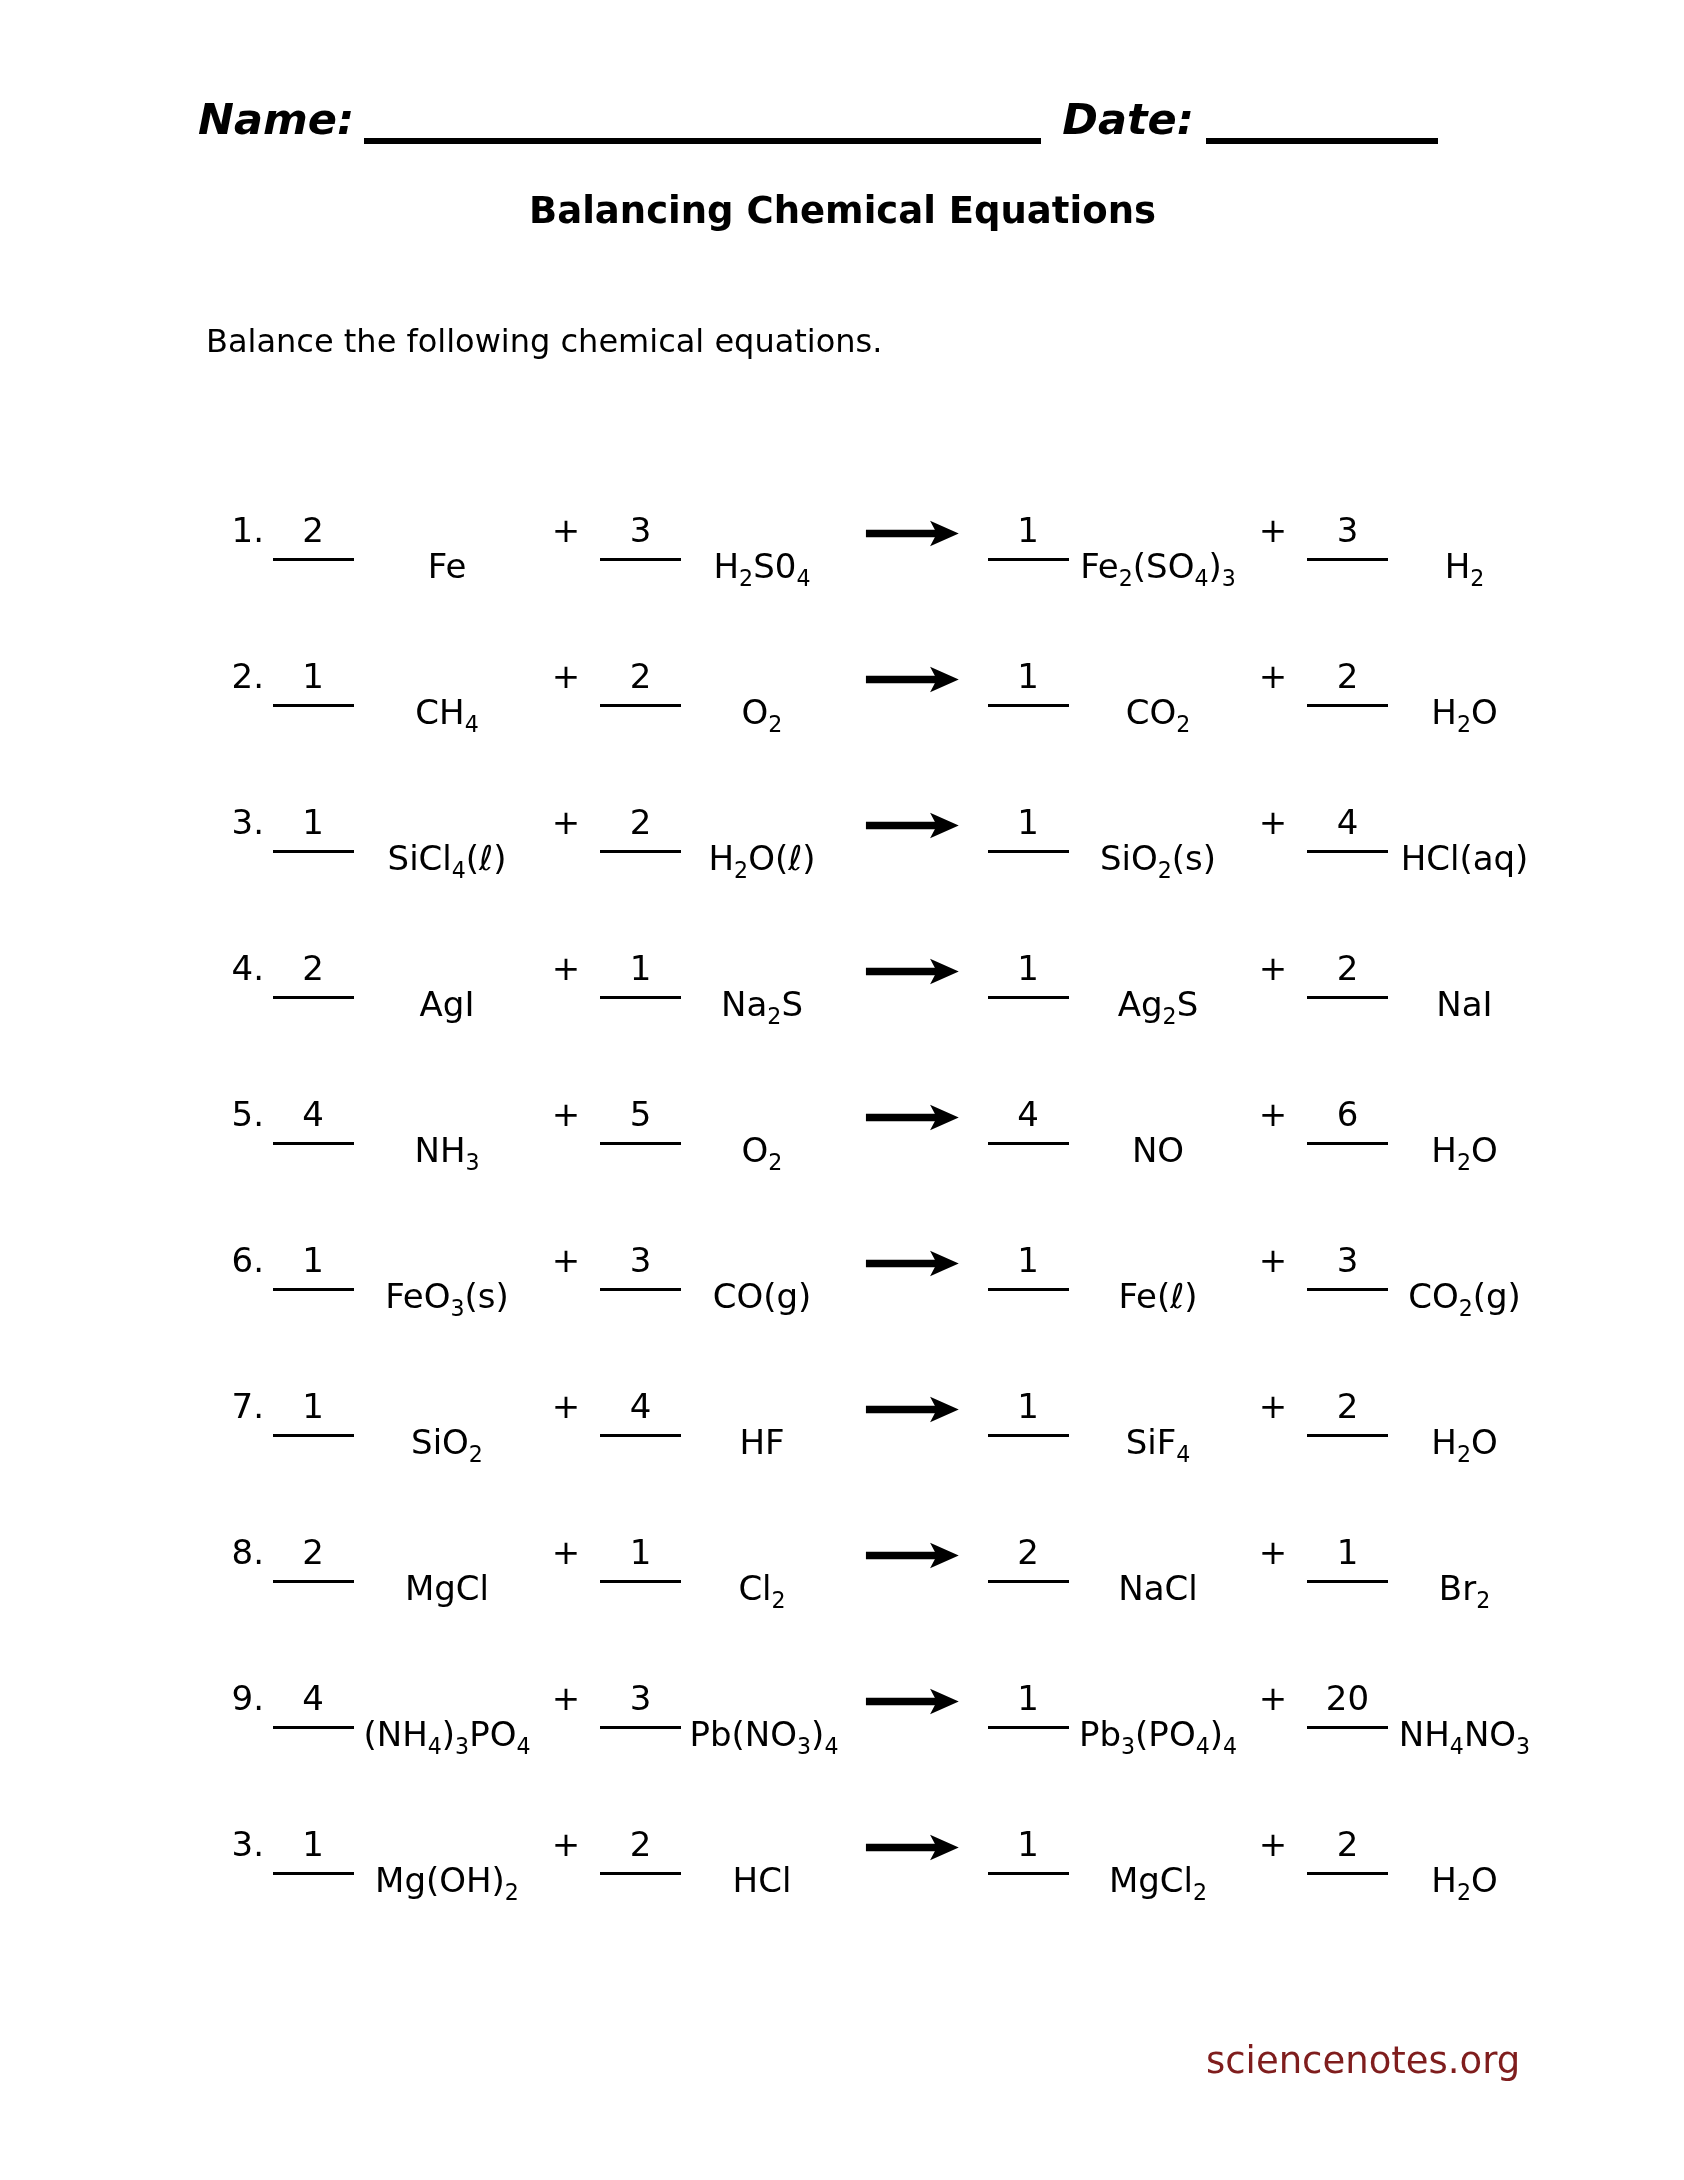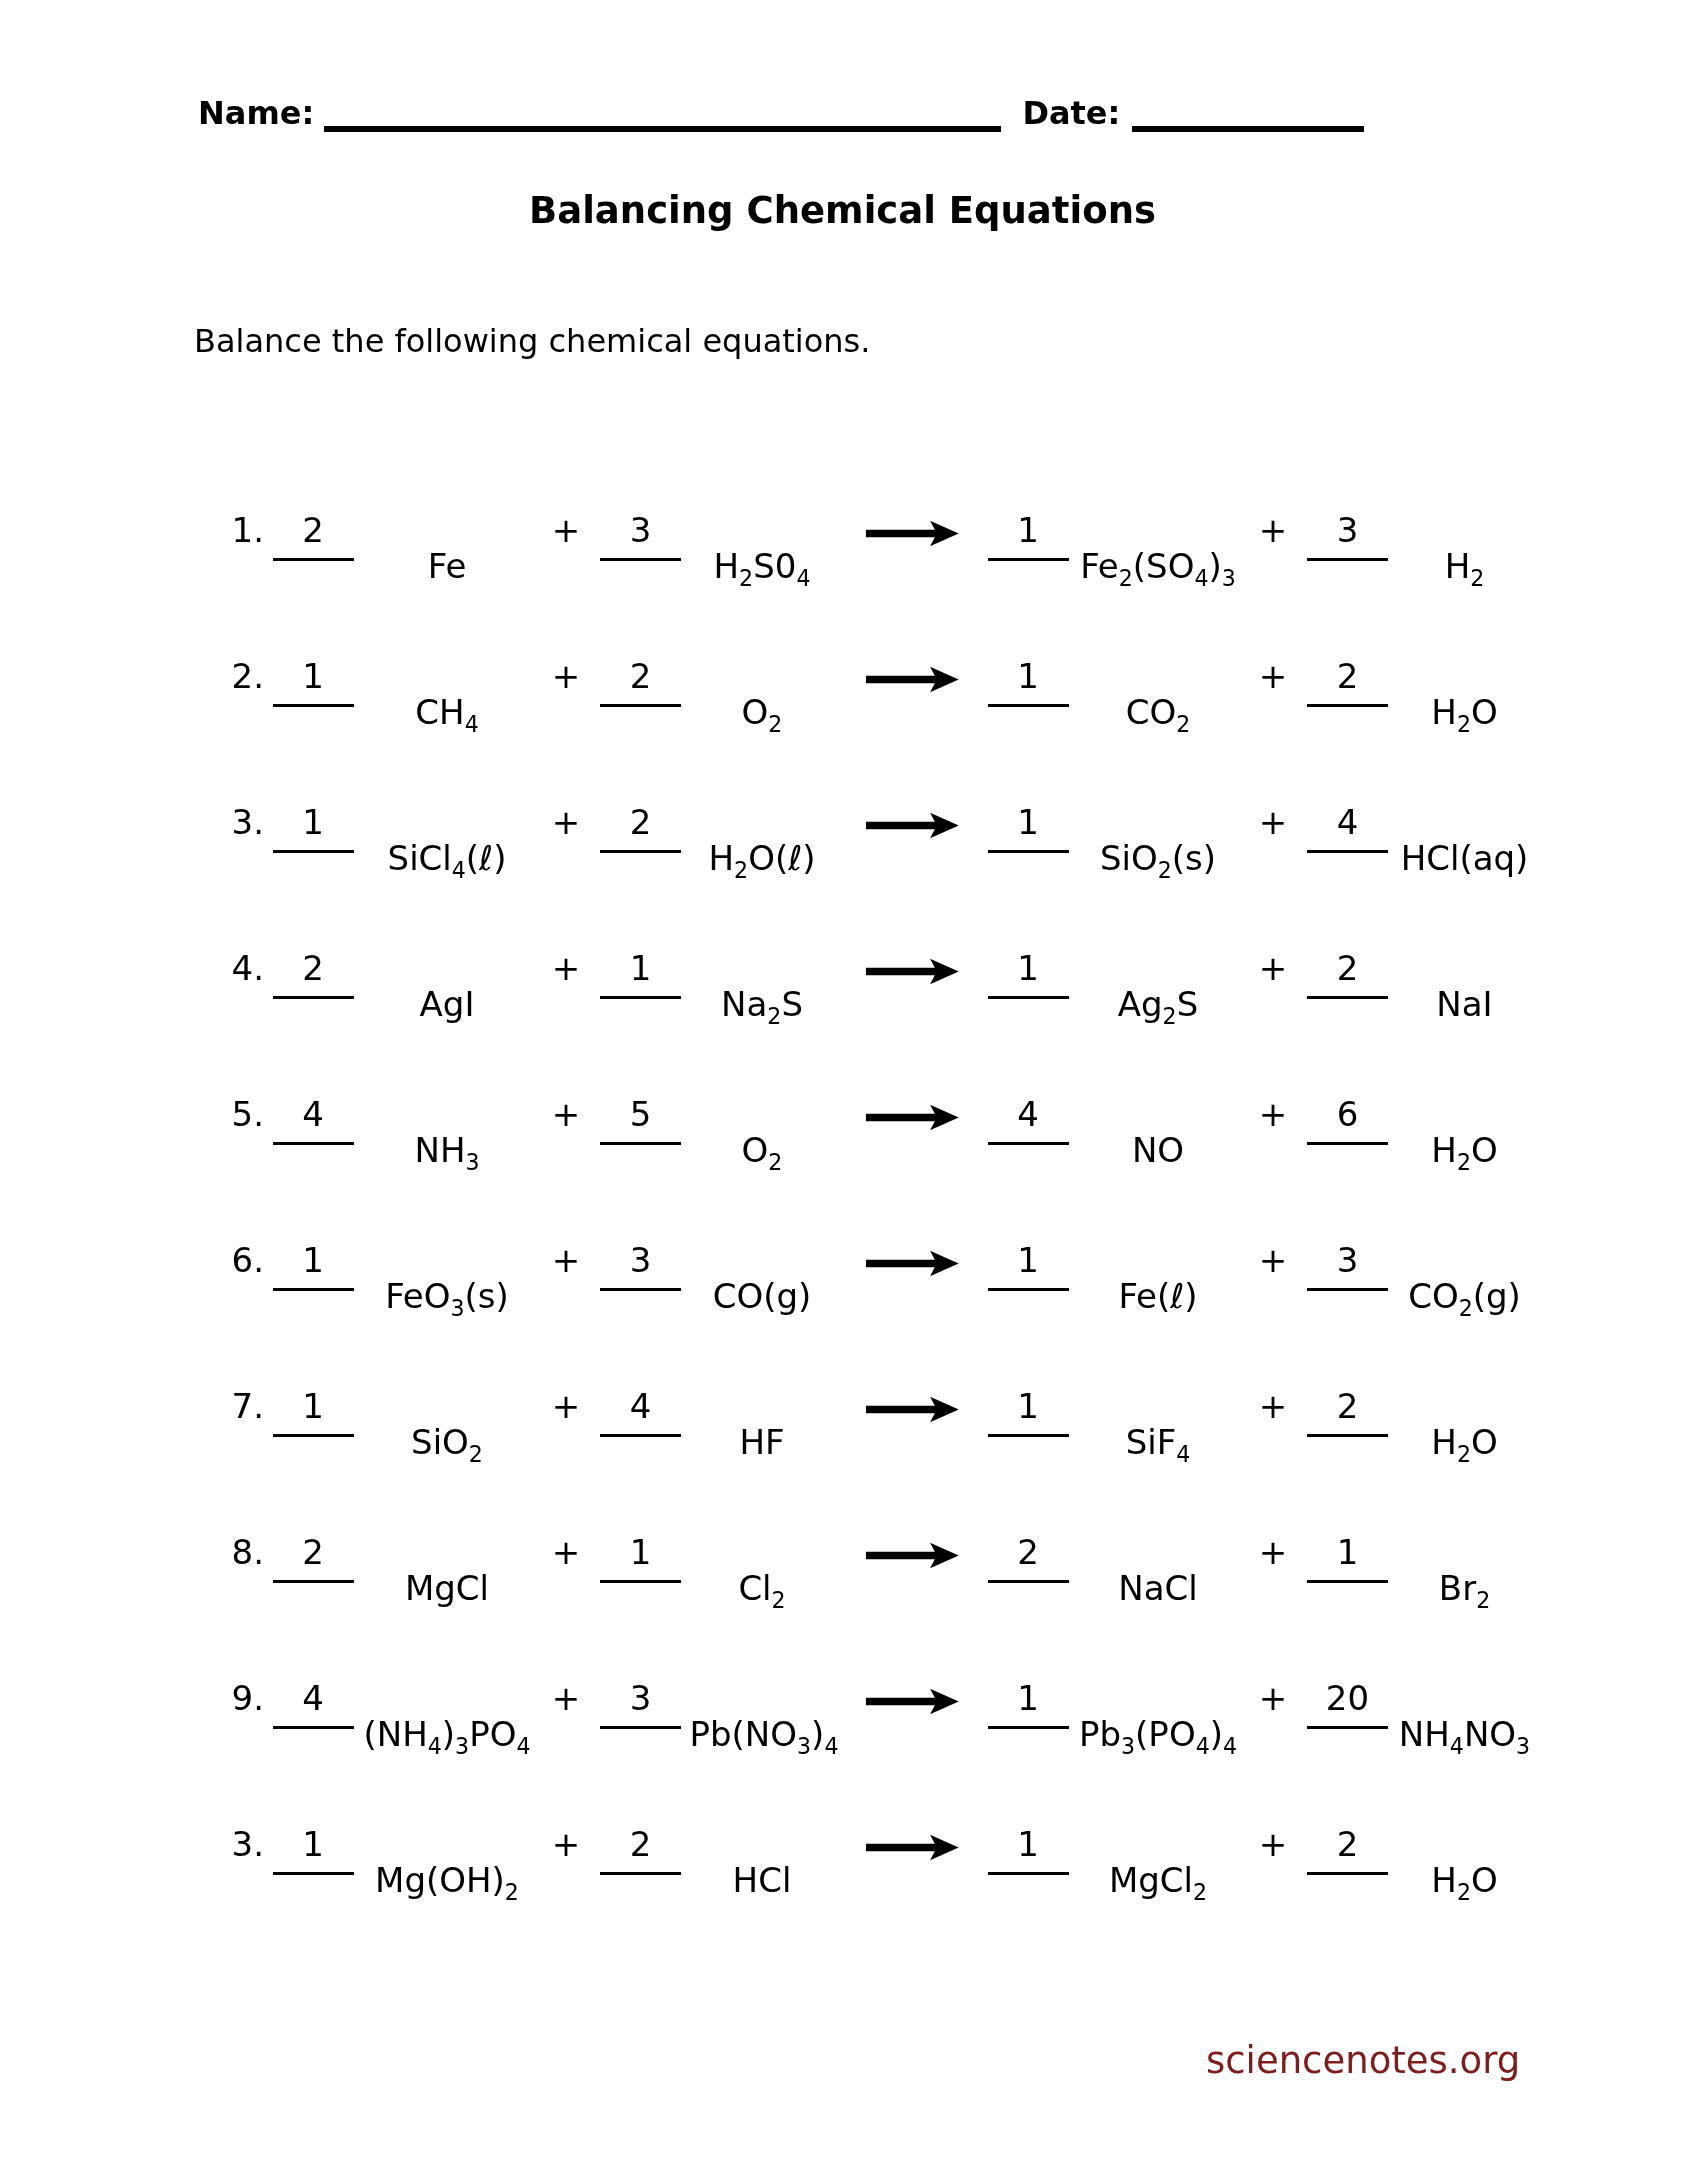--- a/index.html
+++ b/index.html
@@ -20,22 +20,23 @@
   .name-date {
     position: absolute;
     top: 95px;
     left: 198px;
     display: flex;
     align-items: flex-end;
     white-space: nowrap;
   }
   .nd-label {
     font-weight: bold;
-    font-size: 32px;
+    font-size: 43px;
     line-height: 1.15;
+    font-style: italic;
   }
   .wline {
     display: inline-block;
     border-bottom: 6px solid #000;
     height: 8.5px;
   }
   .name-line { width: 677px; margin-left: 10.2px; }
   .date-label { margin-left: 21px; }
   .date-line { width: 232px; margin-left: 12px; }
 
@@ -49,21 +50,21 @@
     text-align: center;
     font-weight: bold;
     font-size: 37px;
     line-height: 1.2;
   }
 
   
   .instruction {
     position: absolute;
     top: 322px;
-    left: 194px;
+    left: 206px;
     margin: 0;
     font-size: 32px;
     line-height: 1.2;
   }
 
   
   #equations {
     position: absolute;
     top: 479px;
     left: 204px;

